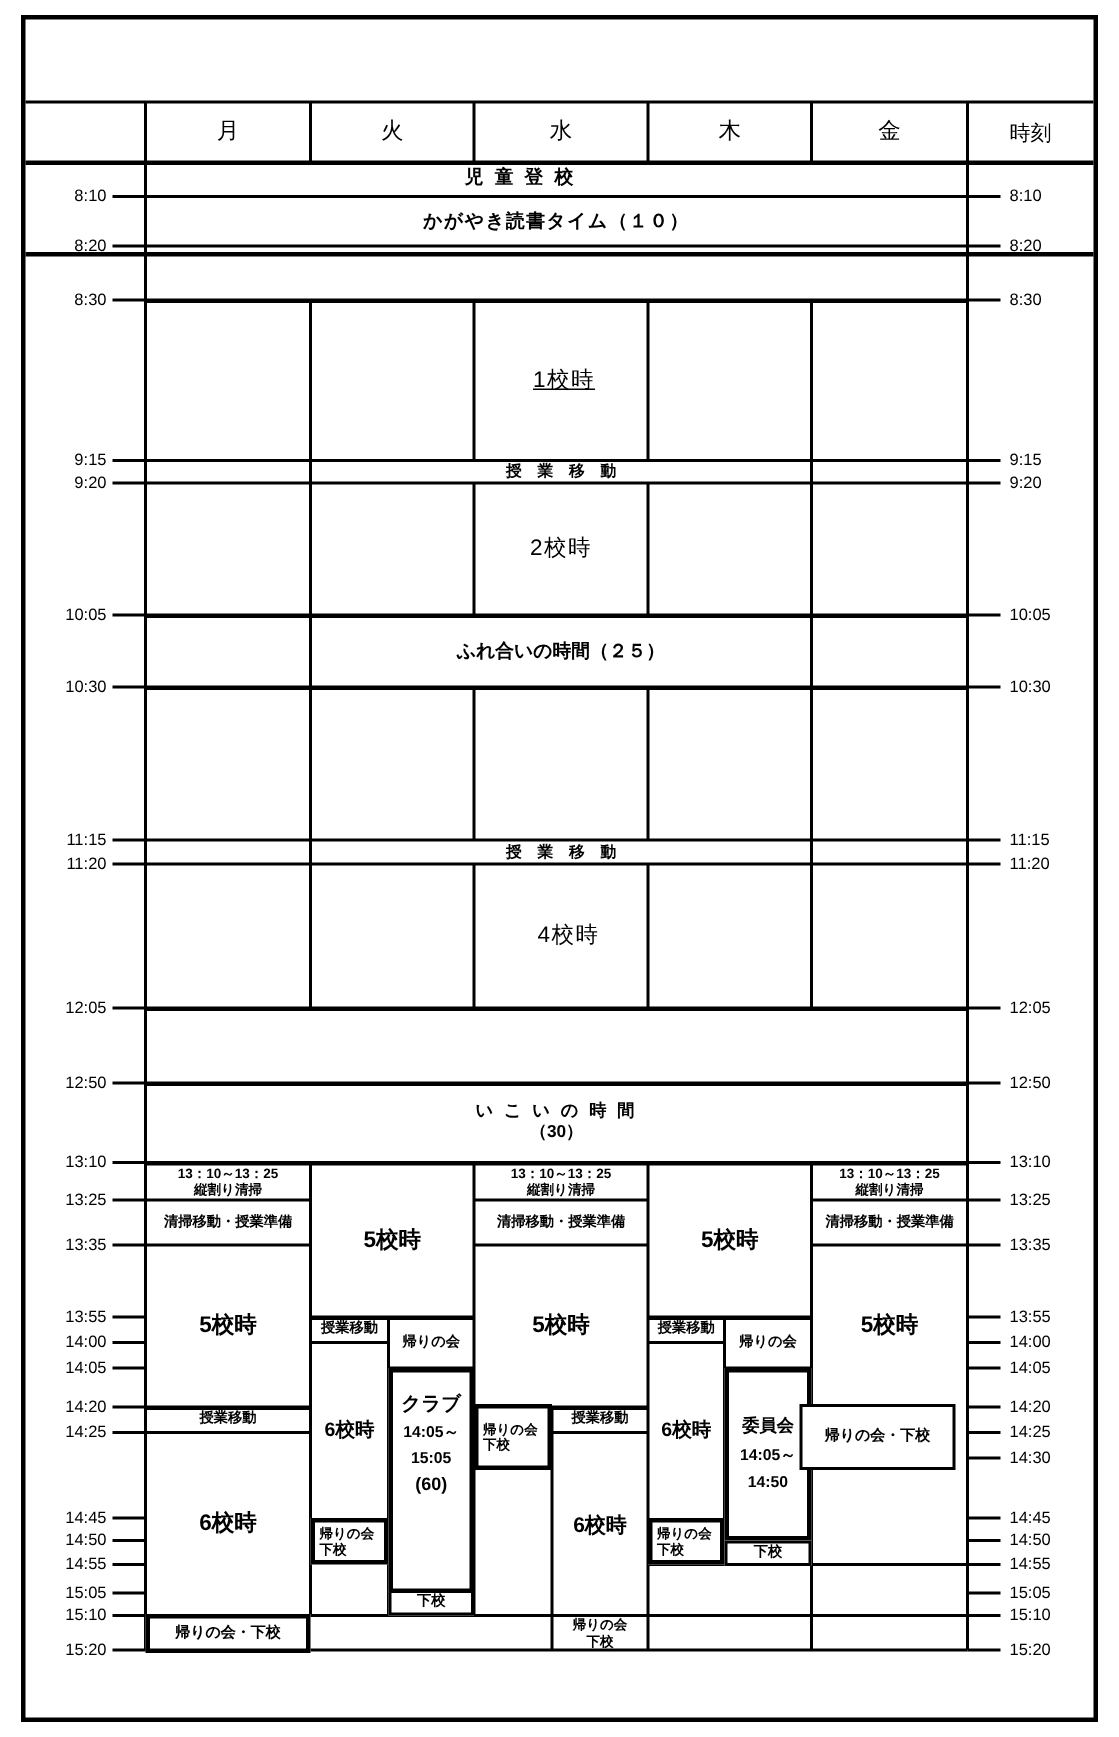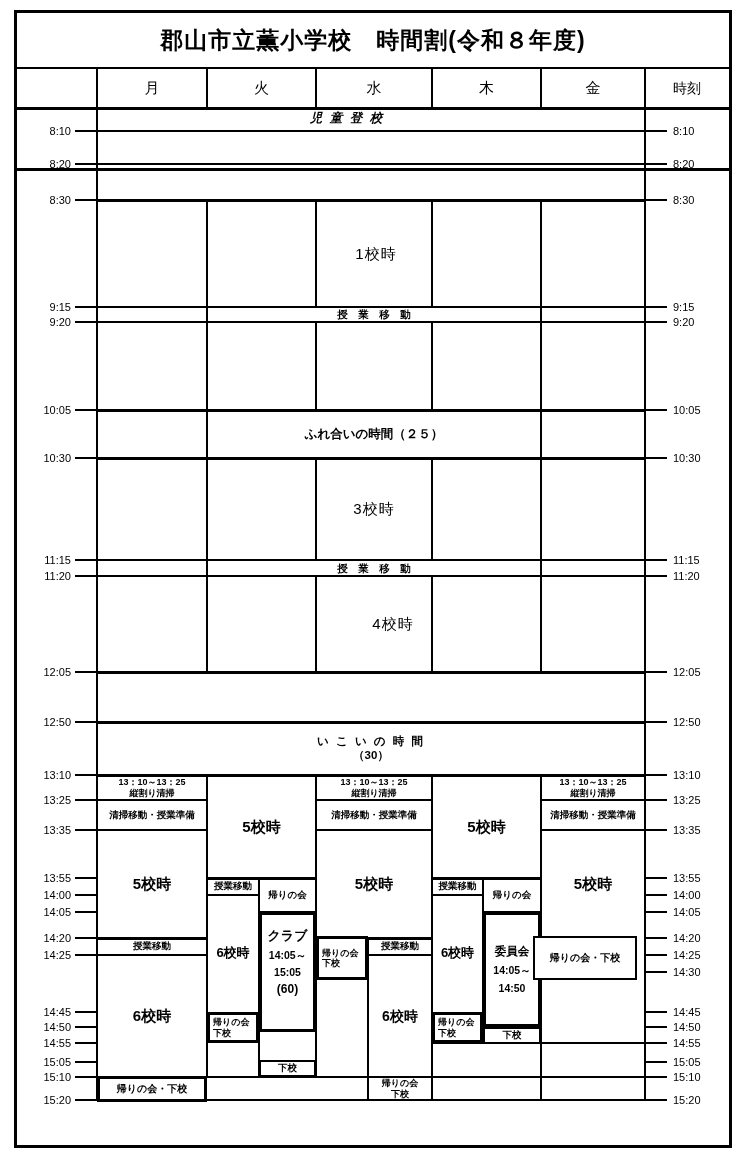--- a/index.html
+++ b/index.html
@@ -95,37 +95,37 @@
     <div class="ln" style="left: 97px; top: 456.5px; width: 548px; height: 3px;"></div>
     <div class="ln" style="left: 97px; top: 408.5px; width: 548px; height: 3px;"></div>
     <div class="ln" style="left: 97px; top: 320.75px; width: 548px; height: 2.5px;"></div>
     <div class="ln" style="left: 97px; top: 305.75px; width: 548px; height: 2.5px;"></div>
     <div class="ln" style="left: 97px; top: 198.5px; width: 548px; height: 3px;"></div>
     <div class="ln" style="left: 17px; top: 167.5px; width: 712px; height: 3px;"></div>
     <div class="ln" style="left: 97px; top: 163px; width: 548px; height: 2px;"></div>
     <div class="ln" style="left: 97px; top: 130px; width: 548px; height: 2px;"></div>
     <div class="ln" style="left: 17px; top: 106.5px; width: 712px; height: 3px;"></div>
     <div class="ln" style="left: 17px; top: 66.75px; width: 712px; height: 2.5px;"></div>
-    <div class="cell title" style="left:17px;top:13px;width:712px;height:55px;">郡山市立薫小学校　時間割(令和８年度)</div>
 
   <div class="cell day" style="left:97px;top:68px;width:110px;height:40px;">月</div>
   <div class="cell day" style="left:207px;top:68px;width:109px;height:40px;">火</div>
   <div class="cell day" style="left:316px;top:68px;width:116px;height:40px;">水</div>
   <div class="cell day" style="left:432px;top:68px;width:109px;height:40px;">木</div>
   <div class="cell day" style="left:541px;top:68px;width:104px;height:40px;">金</div>
   <div class="cell day" style="left:645px;top:68px;width:84px;height:40px;font-size:14px;">時刻</div>
 
-  <div class="cell band-b" style="left:97px;top:106px;width:500px;height:25px;font-style:italic;">児 童 登 校</div>
-
-  <div class="cell period" style="left:316px;top:200px;width:120px;height:107px;">1校時</div>
+  <div class="cell band-b" style="left:97px;top:106px;width:500px;height:25px;">児 童 登 校</div>
+  <div class="cell band-b" style="left:97px;top:131px;width:548px;height:33px;letter-spacing:1px;">かがやき読書タイム（１０）</div>
+
+  <div class="cell period" style="left:316px;top:200px;width:120px;height:107px;text-decoration:underline;">1校時</div>
   <div class="cell small-b" style="left:207px;top:307px;width:334px;height:15px;font-size:10.5px;">授　業　移　動</div>
+  <div class="cell period" style="left:316px;top:322px;width:116px;height:88px;">2校時</div>
   <div class="cell band-b" style="left:207px;top:410px;width:334px;height:48px;letter-spacing:0;">ふれ合いの時間（２５）</div>
-  <div class="cell period" style="left:316px;top:458px;width:116px;height:102px;">3校時</div>
   <div class="cell small-b" style="left:207px;top:560px;width:334px;height:16px;font-size:10.5px;">授　業　移　動</div>
-  <div class="cell period" style="left:316px;top:576px;width:116px;height:96px;padding-left:38px;">4校時</div>
+  <div class="cell period" style="left:302px;top:576px;width:116px;height:96px;padding-left:38px;">4校時</div>
 
   <div class="cell col" style="left:97px;top:722px;width:548px;height:53px;">
     <span class="b" style="font-size:11.5px;letter-spacing:2px;">い こ い の 時 間</span>
     <span class="b" style="font-size:11.5px;">（30）</span>
   </div>
 
   <div class="cell col tiny-b" style="left:97px;top:775px;width:110px;height:25px;">
     <span>13：10～13：25</span>
     <span>縦割り清掃</span>
   </div>
@@ -136,21 +136,21 @@
   <div class="cell box small-b" style="left:97px;top:1076px;width:110px;height:26px;font-size:10px;">帰りの会・下校</div>
 
   <div class="cell period-s" style="left:207px;top:775px;width:109px;height:103px;font-size:15px;">5校時</div>
   <div class="cell small-b" style="left:207px;top:878px;width:52px;height:17px;">授業移動</div>
   <div class="cell period-s" style="left:207px;top:895px;width:52px;height:117px;font-size:13px;">6校時</div>
   <div class="cell col box tiny-b" style="left:207px;top:1012px;width:52px;height:31px;align-items:flex-start;padding-left:3px;">
     <span>帰りの会</span>
     <span>下校</span>
   </div>
   <div class="cell small-b" style="left:259px;top:878px;width:57px;height:34px;">帰りの会</div>
-  <div class="cell col box" style="left:259px;top:912px;width:57px;height:120px;justify-content:flex-start;padding-top:14px;gap:5px;">
+  <div class="cell col box" style="left:259px;top:912px;width:57px;height:150px;justify-content:flex-start;padding-top:14px;gap:5px;">
     <span class="b" style="font-size:13px;">クラブ</span>
     <span style="font-size:10.5px;font-weight:600;">14:05～</span>
     <span style="font-size:10.5px;font-weight:600;">15:05</span>
     <span class="b" style="font-size:12px;">(60)</span>
   </div>
   <div class="cell box25 small-b" style="left:259px;top:1060px;width:57px;height:17px;">下校</div>
 
   <div class="cell col tiny-b" style="left:316px;top:775px;width:116px;height:25px;">
     <span>13：10～13：25</span>
     <span>縦割り清掃</span>

